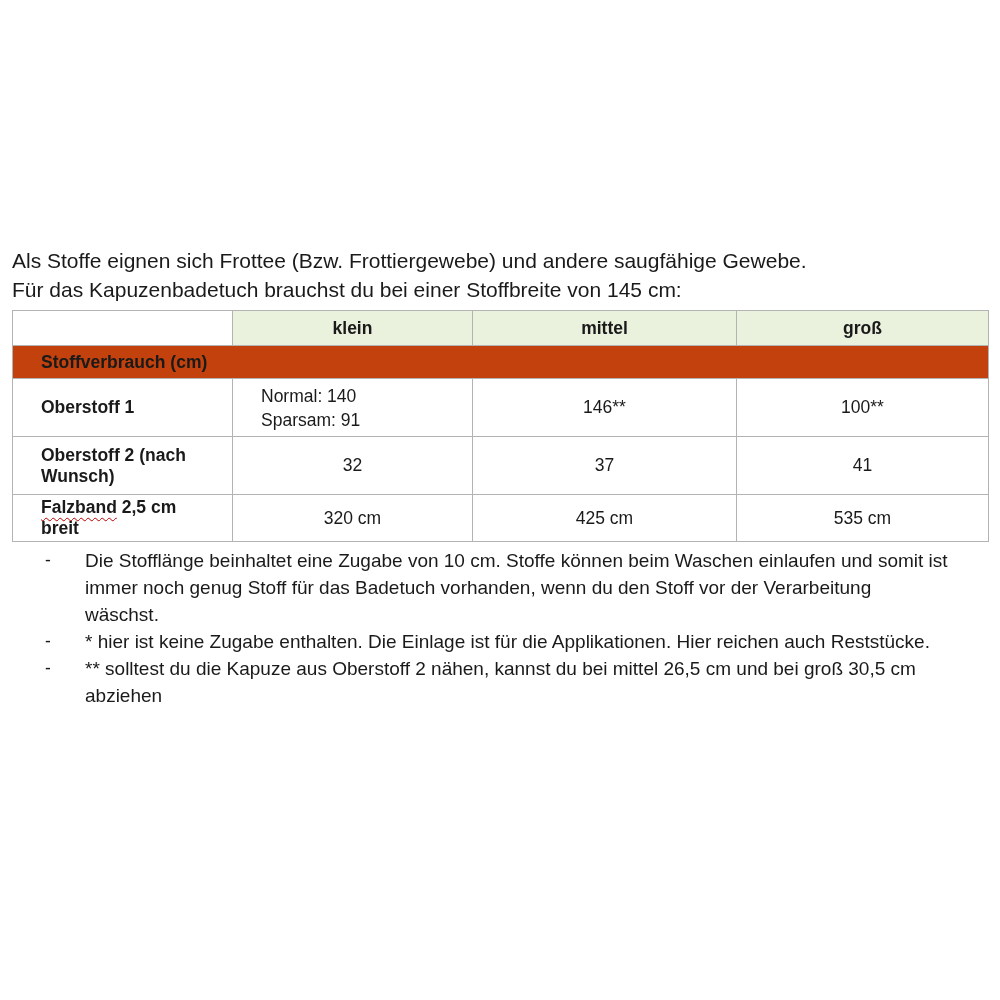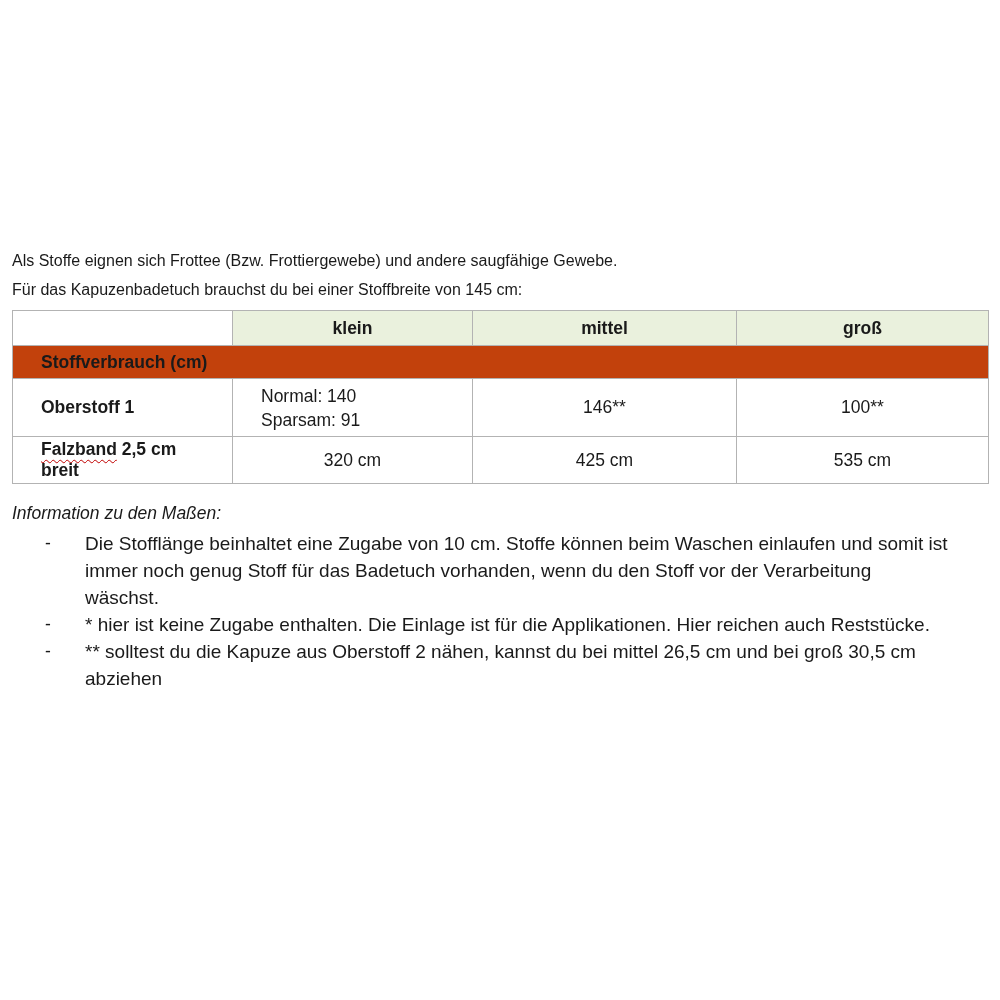--- a/index.html
+++ b/index.html
@@ -14,21 +14,21 @@
     height: 1000px;
     overflow: hidden;
     box-sizing: border-box;
   }
   .page {
     padding: 246px 12px 0 12px;
     width: 976px;
     box-sizing: content-box;
   }
   .intro-line {
-    font-size: 16px;
+    font-size: 21px;
     line-height: 29px;
     white-space: nowrap;
   }
   table.req {
     border-collapse: collapse;
     table-layout: fixed;
     width: 976px;
     margin-top: 6px;
   }
   table.req td {
@@ -128,30 +128,35 @@
       </tr>
       <tr class="row-tall">
         <td class="label-cell">Oberstoff 1</td>
         <td class="value-left">
           <div class="cell-line">Normal: 140</div>
           <div class="cell-line">Sparsam: 91</div>
         </td>
         <td class="value-cell">146**</td>
         <td class="value-cell">100**</td>
       </tr>
+      <tr class="row-tall">
+        <td class="label-cell">Oberstoff 2 (nach Wunsch)</td>
+        <td class="value-cell">32</td>
+        <td class="value-cell">37</td>
+        <td class="value-cell">41</td>
+      </tr>
       <tr class="row-short">
         <td class="label-cell"><span class="misspelled">Falzband</span><span> 2,5 cm breit</span></td>
         <td class="value-cell">320 cm</td>
         <td class="value-cell">425 cm</td>
         <td class="value-cell">535 cm</td>
       </tr>
     </tbody>
   </table>
 
-  <div class="notes-heading">Information zu den Maßen:</div>
 
   <div class="notes-list">
     <div class="note-item">
       <div class="note-marker">-</div>
       <div class="note-text">Die Stofflänge beinhaltet eine Zugabe von 10 cm. Stoffe können beim Waschen einlaufen und somit ist
 immer noch genug Stoff für das Badetuch vorhanden, wenn du den Stoff vor der Verarbeitung
 wäschst.</div>
     </div>
     <div class="note-item">
       <div class="note-marker">-</div>

